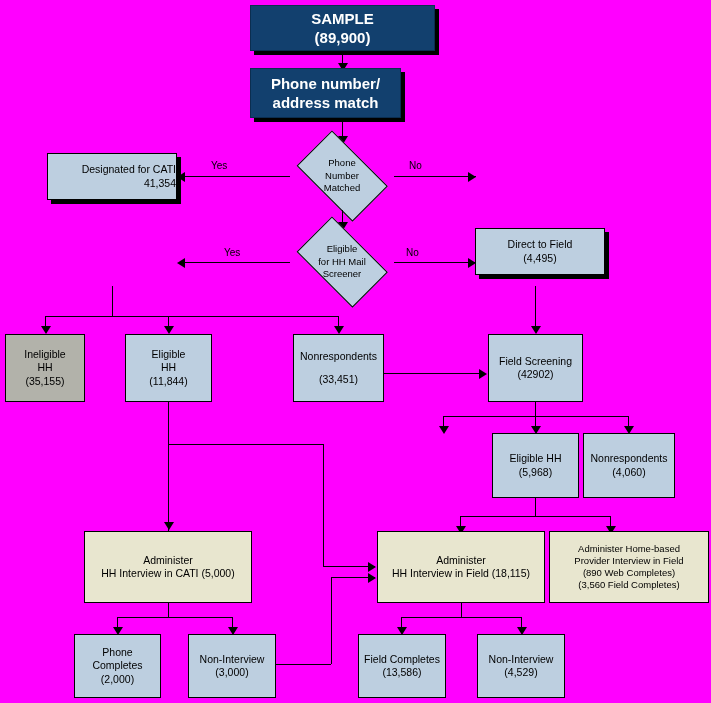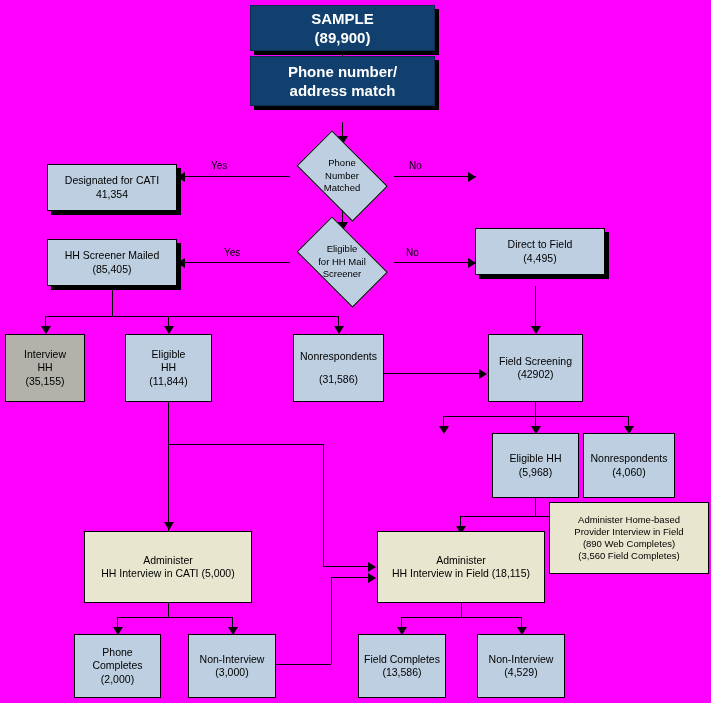--- a/index.html
+++ b/index.html
@@ -115,42 +115,42 @@
 <div id="canvas">
 
   <div class="node hdr" style="left:250px; top:5px; width:185px; height:46px;">
     <span class="ln">SAMPLE</span>
     <span class="ln">(89,900)</span>
   </div>
 
   <div class="vline" style="left:342px; top:51px; height:20px;"></div>
   <div class="arr arr-d" style="left:338px; top:63px;"></div>
 
-  <div class="node hdr" style="left:250px; top:56px; width:185px; height:50px;">
+  <div class="node hdr" style="left:250px; top:68px; width:151px; height:50px;">
     <span class="ln">Phone number/</span>
     <span class="ln">address match</span>
   </div>
 
   <div class="vline" style="left:342px; top:122px; height:22px;"></div>
   <div class="arr arr-d" style="left:338px; top:136px;"></div>
 
   <div class="diamond" style="left:288px; top:142px; width:108px; height:68px;">
     <div class="dshape"></div>
     <div class="dtext">
       <span class="ln">Phone</span>
       <span class="ln">Number</span>
       <span class="ln">Matched</span>
     </div>
   </div>
 
   <div class="hline" style="left:184px; top:176px; width:106px;"></div>
   <div class="arr arr-l" style="left:177px; top:172px;"></div>
   <div class="elabel" style="left:211px; top:160px;">Yes</div>
 
-  <div class="node box shadow" style="left:47px; top:164px; width:130px; height:47px;">
+  <div class="node box shadow" style="left:47px; top:153px; width:130px; height:47px;align-items:flex-end;">
     <span class="ln">Designated for CATI</span>
     <span class="ln">41,354</span>
   </div>
 
   <div class="hline" style="left:394px; top:176px; width:82px;"></div>
   <div class="arr arr-r" style="left:468px; top:172px;"></div>
   <div class="elabel" style="left:409px; top:160px;">No</div>
 
 
   <div class="vline" style="left:342px; top:210px; height:20px;"></div>
@@ -162,24 +162,20 @@
       <span class="ln">Eligible</span>
       <span class="ln">for HH Mail</span>
       <span class="ln">Screener</span>
     </div>
   </div>
 
   <div class="hline" style="left:184px; top:262px; width:106px;"></div>
   <div class="arr arr-l" style="left:177px; top:258px;"></div>
   <div class="elabel" style="left:224px; top:247px;">Yes</div>
 
-  <div class="node box shadow" style="left:47px; top:239px; width:130px; height:47px;">
-    <span class="ln">HH Screener Mailed</span>
-    <span class="ln">(85,405)</span>
-  </div>
 
   <div class="hline" style="left:394px; top:262px; width:82px;"></div>
   <div class="arr arr-r" style="left:468px; top:258px;"></div>
   <div class="elabel" style="left:406px; top:247px;">No</div>
 
   <div class="node box shadow" style="left:475px; top:228px; width:130px; height:47px;">
     <span class="ln">Direct to Field</span>
     <span class="ln">(4,495)</span>
   </div>
 
@@ -189,34 +185,34 @@
   <div class="arr arr-d" style="left:41px; top:326px;"></div>
   <div class="vline" style="left:168px; top:316px; height:14px;"></div>
   <div class="arr arr-d" style="left:164px; top:326px;"></div>
   <div class="vline" style="left:338px; top:316px; height:14px;"></div>
   <div class="arr arr-d" style="left:334px; top:326px;"></div>
 
   <div class="vline" style="left:535px; top:286px; height:44px;"></div>
   <div class="arr arr-d" style="left:531px; top:326px;"></div>
 
   <div class="node box grey" style="left:5px; top:334px; width:80px; height:68px;">
-    <span class="ln">Interview</span>
+    <span class="ln">Ineligible</span>
     <span class="ln">HH</span>
     <span class="ln">(35,155)</span>
   </div>
 
   <div class="node box" style="left:125px; top:334px; width:87px; height:68px;">
     <span class="ln">Eligible</span>
     <span class="ln">HH</span>
     <span class="ln">(11,844)</span>
   </div>
 
   <div class="node box" style="left:293px; top:334px; width:91px; height:68px;">
     <span class="ln">Nonrespondents</span>
-    <span class="ln" style="margin-top:9px;">(31,586)</span>
+    <span class="ln" style="margin-top:9px;">(33,451)</span>
   </div>
 
   <div class="node box" style="left:488px; top:334px; width:95px; height:68px;">
     <span class="ln">Field Screening</span>
     <span class="ln">(42902)</span>
   </div>
 
   <div class="hline" style="left:384px; top:373px; width:97px;"></div>
   <div class="arr arr-r" style="left:479px; top:369px;"></div>
 
@@ -258,21 +254,21 @@
   <div class="node cream" style="left:84px; top:531px; width:168px; height:72px; border:1px solid #000;">
     <span class="ln" style="font-size:10.5px;">Administer</span>
     <span class="ln" style="font-size:10.5px;">HH Interview in CATI  (5,000)</span>
   </div>
 
   <div class="node cream" style="left:377px; top:531px; width:168px; height:72px; border:1px solid #000;">
     <span class="ln" style="font-size:10.5px;">Administer</span>
     <span class="ln" style="font-size:10.5px;">HH Interview in Field  (18,115)</span>
   </div>
 
-  <div class="node cream" style="left:549px; top:502px; width:160px; height:72px; border:1px solid #000;">
+  <div class="node cream" style="left:549px; top:531px; width:160px; height:72px; border:1px solid #000;">
     <span class="ln" style="font-size:9.5px;">Administer Home-based</span>
     <span class="ln" style="font-size:9.5px;">Provider Interview in Field</span>
     <span class="ln" style="font-size:9.5px;">(890 Web Completes)</span>
     <span class="ln" style="font-size:9.5px;">(3,560 Field Completes)</span>
   </div>
 
   <div class="vline" style="left:168px; top:603px; height:14px;"></div>
   <div class="hline" style="left:117px; top:617px; width:115px;"></div>
   <div class="vline" style="left:117px; top:617px; height:14px;"></div>
   <div class="arr arr-d" style="left:113px; top:627px;"></div>

